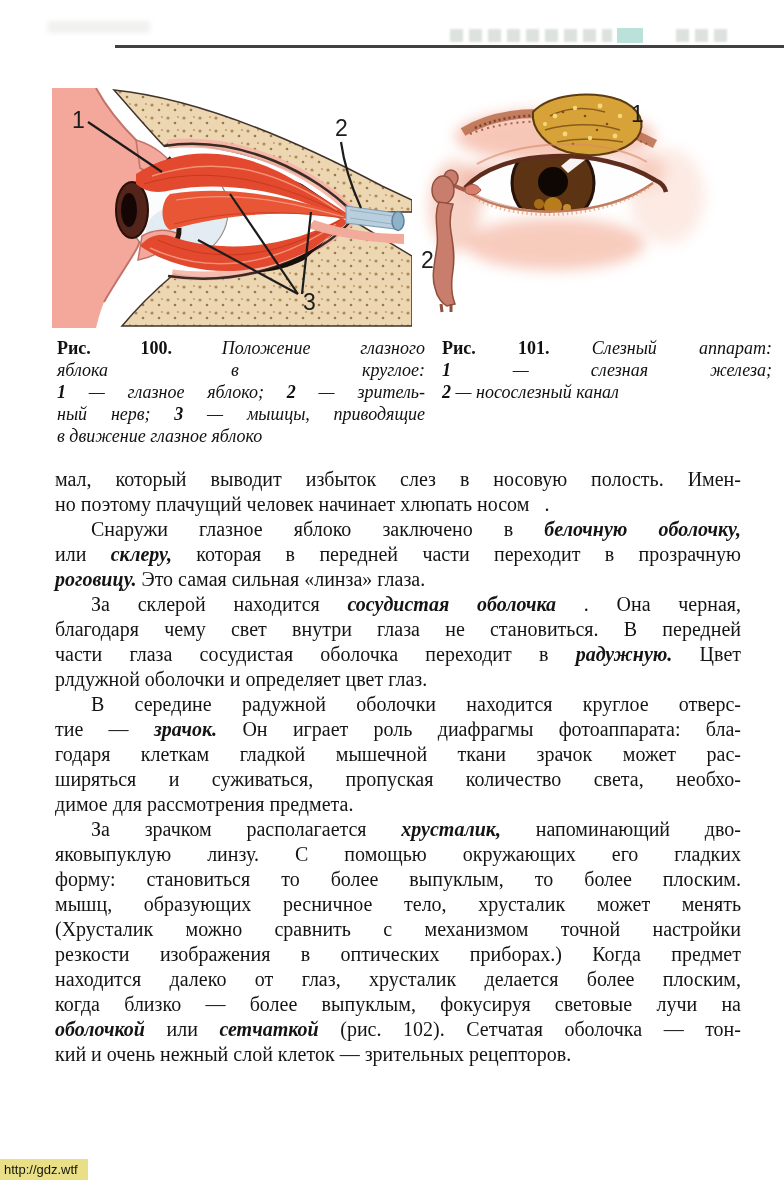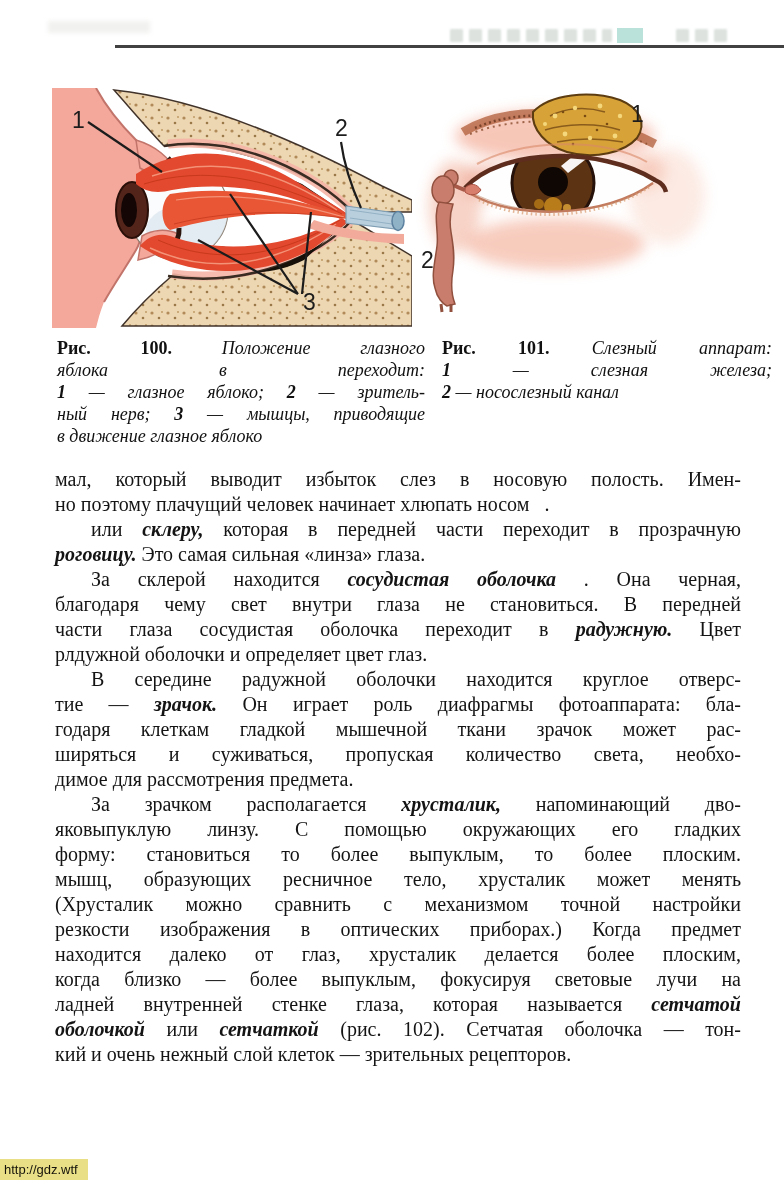--- a/index.html
+++ b/index.html
@@ -172,37 +172,38 @@
     <ellipse cx="36" cy="92" rx="7" ry="8" fill="#c97d6c" stroke="#91503e" stroke-width="1.5"></ellipse>
     <ellipse cx="28" cy="104" rx="11" ry="14" fill="#c97d6c" stroke="#91503e" stroke-width="1.5"></ellipse>
     <path d="M24,116 C18,130 24,146 22,160 C20,176 16,190 20,202 C22,212 28,218 32,220 L40,218 C36,208 36,196 38,184 C40,170 38,158 36,146 C34,134 36,124 38,118 Z" fill="#c97d6c" stroke="#91503e" stroke-width="1.5"></path>
     <path d="M26,218 L27,226 M36,218 L36,226" stroke="#91503e" stroke-width="3"></path>
     <text class="figlabel" x="216" y="36">1</text>
     <text class="figlabel" x="6" y="182">2</text>
   </svg>
 
   <div id="cap100" class="caption">
       <div class="tl"><span class="r-b">Рис. 100. </span><span class="r-it">Положение глазного</span></div>
-      <div class="tl"><span class="r-it">яблока в переходит:</span></div>
+      <div class="tl"><span class="r-it">яблока в круглое:</span></div>
       <div class="tl"><span class="r-bi">1</span><span class="r-it"> — глазное яблоко; </span><span class="r-bi">2</span><span class="r-it"> — зритель-</span></div>
       <div class="tl"><span class="r-it">ный нерв; </span><span class="r-bi">3</span><span class="r-it"> — мышцы, приводящие</span></div>
       <div class="tl last"><span class="r-it">в движение глазное яблоко</span></div>
     </div>
   <div id="cap101" class="caption">
       <div class="tl"><span class="r-b">Рис. 101. </span><span class="r-it">Слезный аппарат:</span></div>
       <div class="tl"><span class="r-bi">1</span><span class="r-it"> — слезная железа;</span></div>
       <div class="tl last"><span class="r-bi">2</span><span class="r-it"> — носослезный канал</span></div>
     </div>
 
   <div class="bodytext">
       <div class="para">
         <div class="tl"><span class="r-n">мал, который выводит избыток слез в носовую полость. Имен-</span></div>
         <div class="tl last"><span class="r-n">но поэтому плачущий человек начинает хлюпать носом&nbsp;&nbsp;&nbsp;.</span></div>
       </div>
       <div class="para ind">
+        <div class="tl"><span class="r-n">Снаружи глазное яблоко заключено в </span><span class="r-bi">белочную оболочку,</span></div>
         <div class="tl"><span class="r-n">или </span><span class="r-bi">склеру,</span><span class="r-n"> которая в передней части переходит в прозрачную</span></div>
         <div class="tl last"><span class="r-bi">роговицу.</span><span class="r-n"> Это самая сильная «линза» глаза.</span></div>
       </div>
       <div class="para ind">
         <div class="tl"><span class="r-n">За склерой находится </span><span class="r-bi">сосудистая оболочка</span><span class="r-n"> . Она черная,</span></div>
         <div class="tl"><span class="r-n">благодаря чему свет внутри глаза не становиться. В передней</span></div>
         <div class="tl"><span class="r-n">части глаза сосудистая оболочка переходит в </span><span class="r-bi">радужную.</span><span class="r-n"> Цвет</span></div>
         <div class="tl last"><span class="r-n">рлдужной оболочки и определяет цвет глаз.</span></div>
       </div>
       <div class="para ind">
@@ -214,21 +215,20 @@
       </div>
       <div class="para ind">
         <div class="tl"><span class="r-n">За зрачком располагается </span><span class="r-bi">хрусталик,</span><span class="r-n"> напоминающий дво-</span></div>
         <div class="tl"><span class="r-n">яковыпуклую линзу. С помощью окружающих его гладких</span></div>
         <div class="tl"><span class="r-n">форму: становиться то более выпуклым, то более плоским.</span></div>
         <div class="tl"><span class="r-n">мышц, образующих ресничное тело, хрусталик может менять</span></div>
         <div class="tl"><span class="r-n">(Хрусталик можно сравнить с механизмом точной настройки</span></div>
         <div class="tl"><span class="r-n">резкости изображения в оптических приборах.) Когда предмет</span></div>
         <div class="tl"><span class="r-n">находится далеко от глаз, хрусталик делается более плоским,</span></div>
         <div class="tl"><span class="r-n">когда близко — более выпуклым, фокусируя световые лучи на</span></div>
-        <div class="tl"><span class="r-n">ладней внутренней стенке глаза, которая называется </span><span class="r-bi">сетчатой</span></div>
         <div class="tl"><span class="r-bi">оболочкой</span><span class="r-n"> или </span><span class="r-bi">сетчаткой</span><span class="r-n"> (рис. 102). Сетчатая оболочка — тон-</span></div>
         <div class="tl last"><span class="r-n">кий и очень нежный слой клеток — зрительных рецепторов.</span></div>
       </div>
     </div>
 
   <a class="linkbar" href="#" style="background: rgb(233, 223, 134);">http://gdz.wtf</a>
 
 </div>
 
 </body></html>

